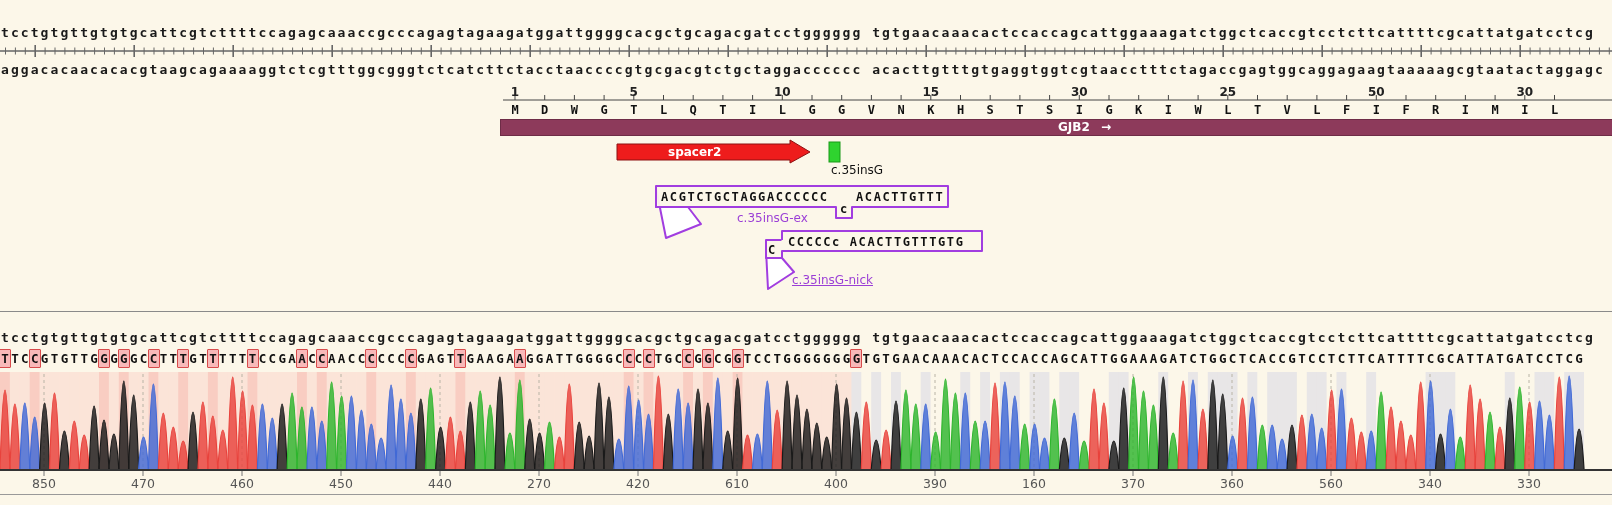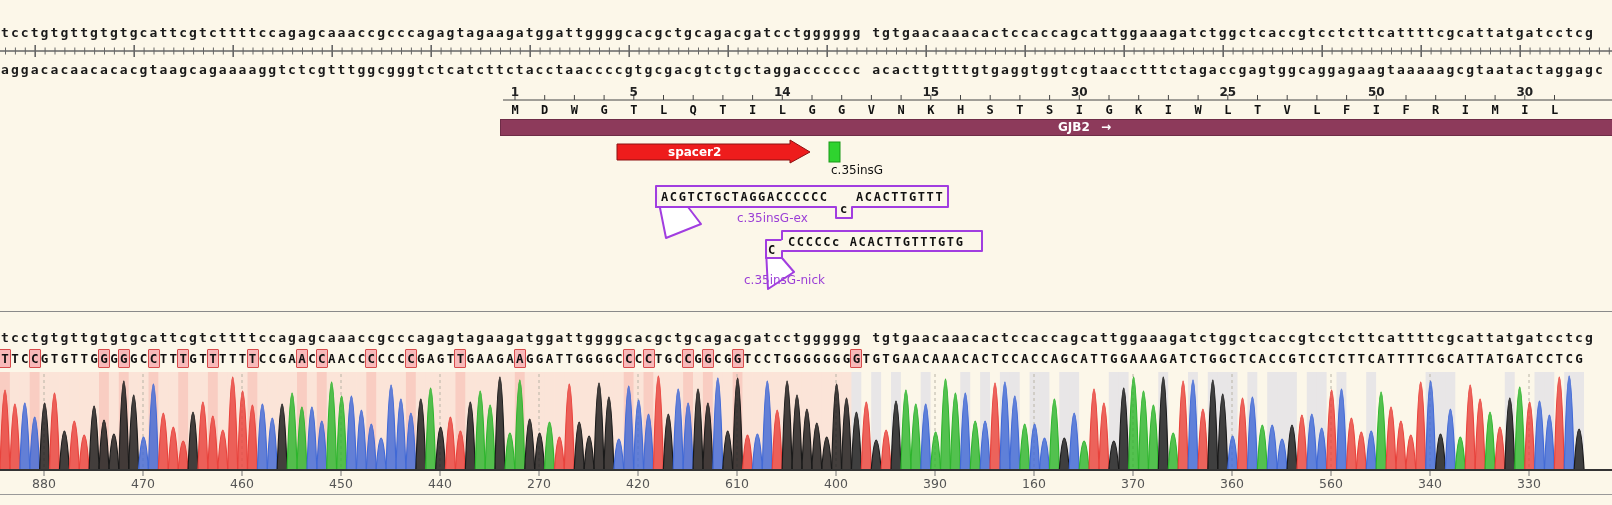--- a/index.html
+++ b/index.html
@@ -547,21 +547,21 @@
         <span style="left:1555.3px;top:62px">g</span>
         <span style="left:1565.2px;top:62px">g</span>
         <span style="left:1575.1px;top:62px">a</span>
         <span style="left:1585.0px;top:62px">g</span>
         <span style="left:1594.9px;top:62px">c</span>
       </div>
 
     <div id="aaNums">
         <div class="aanum" style="left:500.0px;top:85px">1</div>
         <div class="aanum" style="left:618.8px;top:85px">5</div>
-        <div class="aanum" style="left:767.3px;top:85px">14</div>
+        <div class="aanum" style="left:767.3px;top:85px">10</div>
         <div class="aanum" style="left:915.8px;top:85px">15</div>
         <div class="aanum" style="left:1064.3px;top:85px">30</div>
         <div class="aanum" style="left:1212.8px;top:85px">25</div>
         <div class="aanum" style="left:1361.3px;top:85px">50</div>
         <div class="aanum" style="left:1509.8px;top:85px">30</div>
       </div>
     <div id="aaRow">
         <div class="aacol" style="left:500.0px;top:103px">M</div>
         <div class="aacol" style="left:529.7px;top:103px">D</div>
         <div class="aacol" style="left:559.4px;top:103px">W</div>
@@ -619,21 +619,21 @@
     <div class="annlabel" style="left:668px;top:145px;color:#fff;font-weight:bold;">spacer2</div>
     <div class="annlabel" style="left:831px;top:163px;">c.35insG</div>
 
     <div class="primertext" style="left:661px;top:190px;">ACGTCTGCTAGGACCCCCC</div>
     <div class="primertext" style="left:840px;top:202px;">c</div>
     <div class="primertext" style="left:856px;top:190px;">ACACTTGTTT</div>
     <div class="primerlabel" style="left:737px;top:211px;">c.35insG-ex</div>
 
     <div class="primertext" style="left:768px;top:243px;">C</div>
     <div class="primertext" style="left:788px;top:235px;">CCCCCc ACACTTGTTTGTG</div>
-    <div class="primerlabel" style="left:744px;top:273px;">c.35insG-nick</div>
+    <div class="primerlabel" style="left:792px;top:273px;text-decoration:underline;">c.35insG-nick</div>
   </div>
 
   <div>
     <div style="position:absolute;left:0;top:311px;width:1612px;height:1px;background:#8a8a8a;"></div>
     <div class="seqrow" id="refRow">
         <span style="left:1.0px;top:330px">t</span>
         <span style="left:10.9px;top:330px">c</span>
         <span style="left:20.8px;top:330px">c</span>
         <span style="left:30.7px;top:330px">t</span>
         <span style="left:40.6px;top:330px">g</span>
@@ -1265,21 +1265,21 @@
         <line x1="836.0" y1="471" x2="836.0" y2="476" stroke="#777" stroke-width="1"></line>
         <line x1="935.0" y1="471" x2="935.0" y2="476" stroke="#777" stroke-width="1"></line>
         <line x1="1034.0" y1="471" x2="1034.0" y2="476" stroke="#777" stroke-width="1"></line>
         <line x1="1133.0" y1="471" x2="1133.0" y2="476" stroke="#777" stroke-width="1"></line>
         <line x1="1232.0" y1="471" x2="1232.0" y2="476" stroke="#777" stroke-width="1"></line>
         <line x1="1331.0" y1="471" x2="1331.0" y2="476" stroke="#777" stroke-width="1"></line>
         <line x1="1430.0" y1="471" x2="1430.0" y2="476" stroke="#777" stroke-width="1"></line>
         <line x1="1529.0" y1="471" x2="1529.0" y2="476" stroke="#777" stroke-width="1"></line>
       </svg>
     <div id="bottomRuler">
-        <div class="rlabel" style="left:14.0px;top:476px">880</div>
+        <div class="rlabel" style="left:14.0px;top:476px">850</div>
         <div class="rlabel" style="left:113.0px;top:476px">470</div>
         <div class="rlabel" style="left:212.0px;top:476px">460</div>
         <div class="rlabel" style="left:311.0px;top:476px">450</div>
         <div class="rlabel" style="left:410.0px;top:476px">440</div>
         <div class="rlabel" style="left:509.0px;top:476px">270</div>
         <div class="rlabel" style="left:608.0px;top:476px">420</div>
         <div class="rlabel" style="left:707.0px;top:476px">610</div>
         <div class="rlabel" style="left:806.0px;top:476px">400</div>
         <div class="rlabel" style="left:905.0px;top:476px">390</div>
         <div class="rlabel" style="left:1004.0px;top:476px">160</div>

